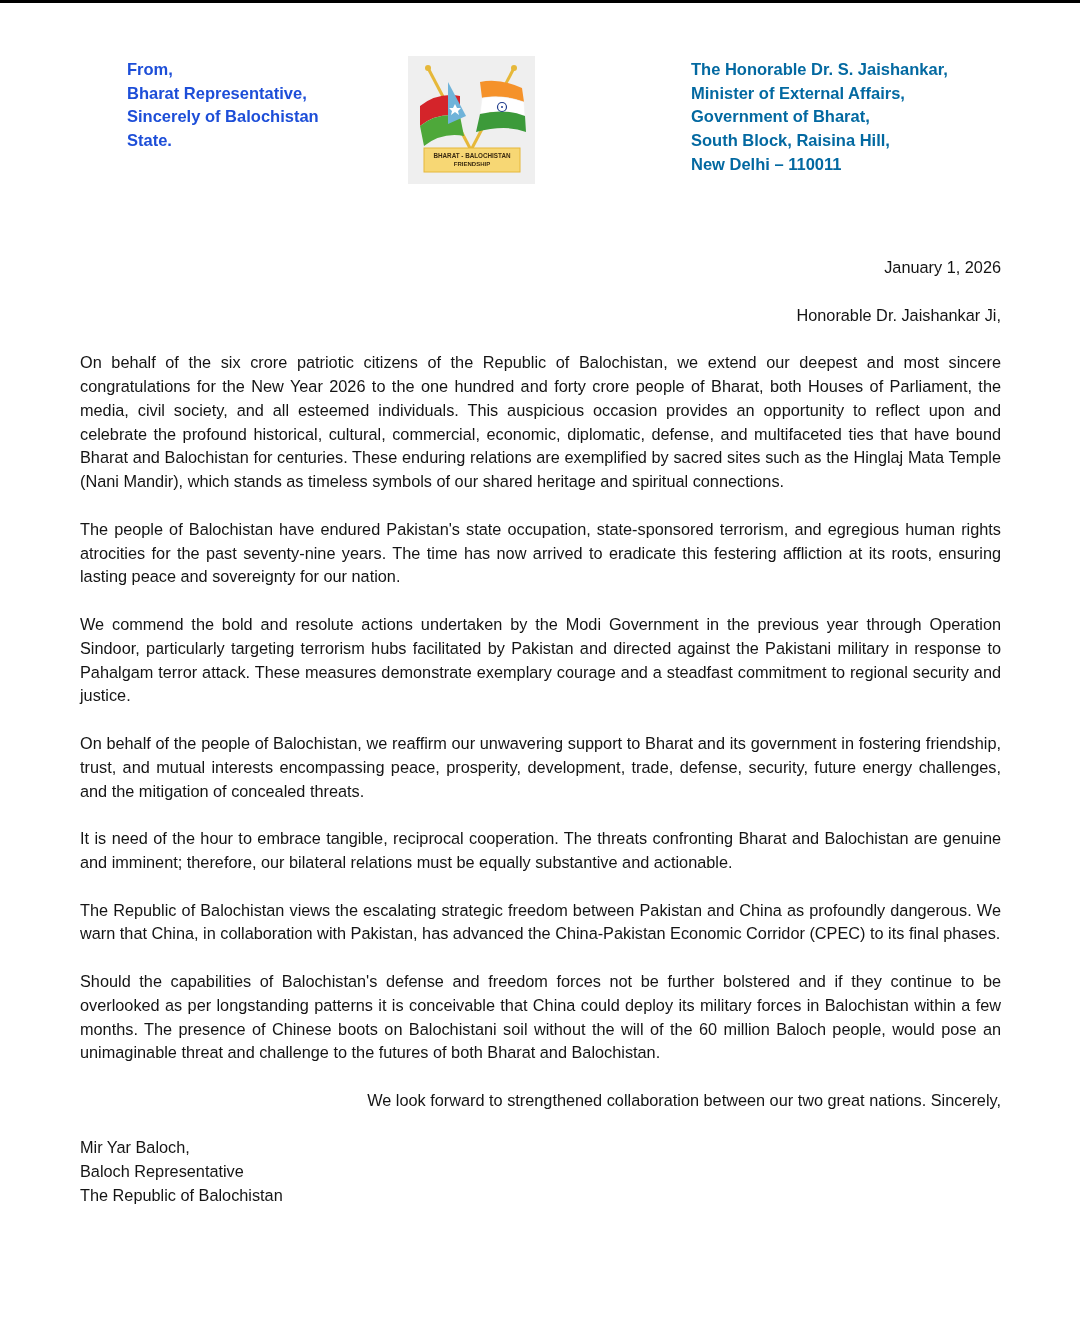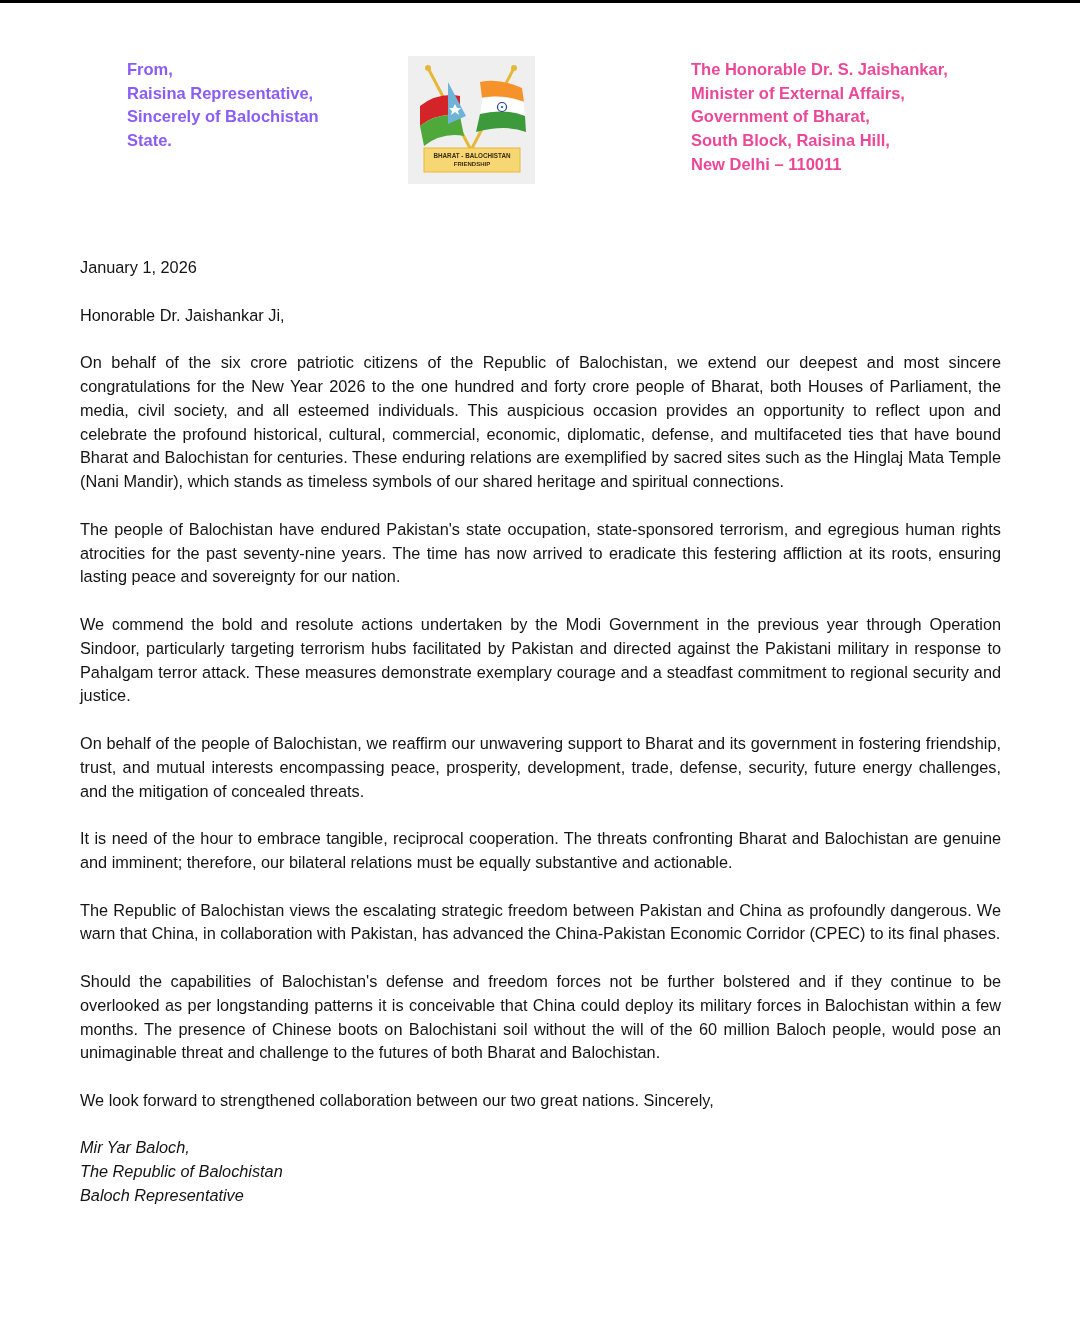--- a/index.html
+++ b/index.html
@@ -2,45 +2,45 @@
 <html><head>
   <meta charset="utf-8">
   <style>
     html, body { margin: 0; padding: 0; }
     body {
       width: 1080px; height: 1336px; background: #ffffff; position: relative; overflow: hidden;
       font-family: "Liberation Sans", "DejaVu Sans", sans-serif; color: #111;
     }
     .top-bar { position: absolute; left: 0; top: 0; width: 1080px; height: 3px; background: #000; }
     .from-block {
-      position: absolute; left: 127px; top: 58px; font-weight: bold; font-size: 16.5px; line-height: 23.7px; color: #8b5cf6;
+      position: absolute; left: 127px; top: 58px; font-weight: bold; font-size: 16.5px; line-height: 23.7px; color: #1d4ed8;
     }
     .to-block {
-      position: absolute; left: 691px; top: 58px; font-weight: bold; font-size: 16.5px; line-height: 23.7px; color: #ec4899;
+      position: absolute; left: 691px; top: 58px; font-weight: bold; font-size: 16.5px; line-height: 23.7px; color: #0369a1;
     }
     .logo {
       position: absolute; left: 408px; top: 56px; width: 127px; height: 128px; background: #efefef;
     }
     .logo svg { display: block; }
     .body-text {
       position: absolute; left: 80px; top: 256px; width: 921px; font-size: 16.3px; line-height: 23.8px; color: #141414;
     }
     .body-text p { margin: 0 0 23.8px 0; text-align: justify; }
-    .body-text p.left { text-align: left; }
+    .body-text p.left { text-align: right; }
     .signature { margin-top: 0; }
-    .signature span { display: block; font-style: italic; }
+    .signature span { display: block; }
   </style>
 </head>
 <body>
 
 <div class="top-bar"></div>
 
 <div class="from-block">
   <div>From,</div>
-  <div>Raisina Representative,</div>
+  <div>Bharat Representative,</div>
   <div>Sincerely of Balochistan</div>
   <div>State.</div>
 </div>
 
 <div class="logo">
   <svg width="127" height="128" viewBox="0 0 127 128" xmlns="http://www.w3.org/2000/svg">
 
     <line x1="20" y1="12" x2="64" y2="96" stroke="#e6b83a" stroke-width="3"></line>
     <line x1="106" y1="12" x2="62" y2="96" stroke="#e6b83a" stroke-width="3"></line>
     <circle cx="20" cy="12" r="3" fill="#e6b83a"></circle>
@@ -83,16 +83,16 @@
   <p>On behalf of the six crore patriotic citizens of the Republic of Balochistan, we extend our deepest and most sincere congratulations for the New Year 2026 to the one hundred and forty crore people of Bharat, both Houses of Parliament, the media, civil society, and all esteemed individuals. This auspicious occasion provides an opportunity to reflect upon and celebrate the profound historical, cultural, commercial, economic, diplomatic, defense, and multifaceted ties that have bound Bharat and Balochistan for centuries. These enduring relations are exemplified by sacred sites such as the Hinglaj Mata Temple (Nani Mandir), which stands as timeless symbols of our shared heritage and spiritual connections.</p>
   <p>The people of Balochistan have endured Pakistan's state occupation, state-sponsored terrorism, and egregious human rights atrocities for the past seventy-nine years. The time has now arrived to eradicate this festering affliction at its roots, ensuring lasting peace and sovereignty for our nation.</p>
   <p>We commend the bold and resolute actions undertaken by the Modi Government in the previous year through Operation Sindoor, particularly targeting terrorism hubs facilitated by Pakistan and directed against the Pakistani military in response to Pahalgam terror attack. These measures demonstrate exemplary courage and a steadfast commitment to regional security and justice.</p>
   <p>On behalf of the people of Balochistan, we reaffirm our unwavering support to Bharat and its government in fostering friendship, trust, and mutual interests encompassing peace, prosperity, development, trade, defense, security, future energy challenges, and the mitigation of concealed threats.</p>
   <p>It is need of the hour to embrace tangible, reciprocal cooperation. The threats confronting Bharat and Balochistan are genuine and imminent; therefore, our bilateral relations must be equally substantive and actionable.</p>
   <p>The Republic of Balochistan views the escalating strategic freedom between Pakistan and China as profoundly dangerous. We warn that China, in collaboration with Pakistan, has advanced the China-Pakistan Economic Corridor (CPEC) to its final phases.</p>
   <p>Should the capabilities of Balochistan's defense and freedom forces not be further bolstered and if they continue to be overlooked as per longstanding patterns it is conceivable that China could deploy its military forces in Balochistan within a few months. The presence of Chinese boots on Balochistani soil without the will of the 60 million Baloch people, would pose an unimaginable threat and challenge to the futures of both Bharat and Balochistan.</p>
   <p class="left">We look forward to strengthened collaboration between our two great nations.  Sincerely,</p>
   <div class="signature">
     <span>Mir Yar Baloch,</span>
+    <span>Baloch Representative</span>
     <span>The Republic of Balochistan</span>
-    <span>Baloch Representative</span>
   </div>
 </div>
 
 </body></html>

